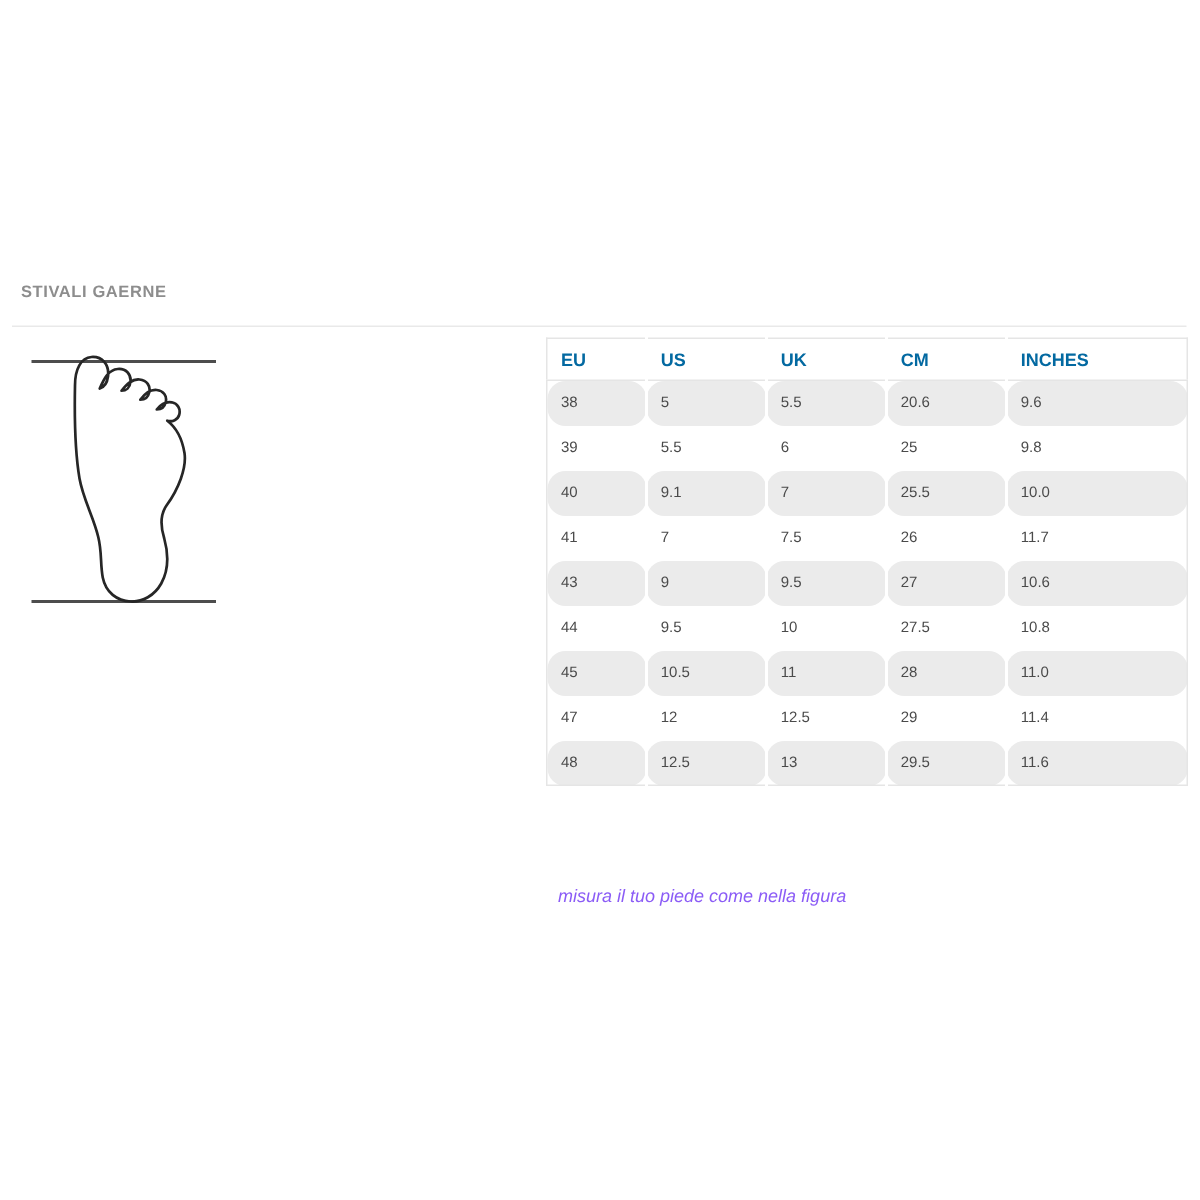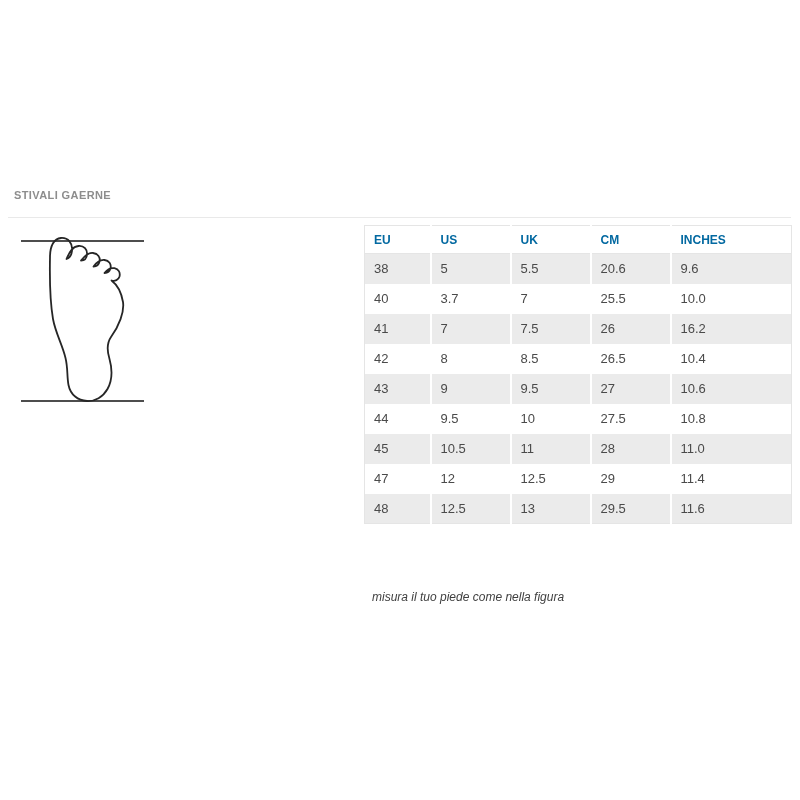--- a/index.html
+++ b/index.html
@@ -59,44 +59,45 @@
     font-size: 12px;
     font-weight: bold;
     color: #0369a1;
     background: #ffffff;
     border-bottom: 1px solid var(--table-border, #e0e0e0);
   }
   table.size-table td {
     height: 30px;
     padding: 0 0 0 9px;
     vertical-align: middle;
-    font-size: 13px;
+    font-size: 10px;
     color: #4a4a4a;
     background: #ffffff;
+    border-radius: 12px;
   }
   table.size-table th + th,
   table.size-table td + td {
     border-left: 2px solid #ffffff;
   }
   table.size-table tbody tr:nth-child(odd) td {
     background: var(--stripe, #ebebeb);
   }
   table.size-table th:nth-child(1) { width: 66px; }
   table.size-table th:nth-child(2) { width: 80px; }
   table.size-table th:nth-child(3) { width: 80px; margin-top: 29px; }
   table.size-table th:nth-child(4) { width: 80px; }
   table.size-table th:nth-child(5) { width: 121px; margin-top: 28px; }
 
   .measure-note {
     position: absolute;
     left: 372px;
     top: 590px;
     font-size: 12px;
     font-style: italic;
-    color: #404040;
+    color: #8b5cf6;
   }
 </style>
 </head>
 <body>
 
 <div class="canvas">
 
   <div class="section-heading">STIVALI GAERNE</div>
 
   <div class="section-divider"></div>
@@ -143,39 +144,39 @@
     </thead>
     <tbody>
         <tr>
           <td>38</td>
           <td>5</td>
           <td>5.5</td>
           <td>20.6</td>
           <td>9.6</td>
         </tr>
         <tr>
+          <td>39</td>
+          <td>5.5</td>
+          <td>6</td>
+          <td>25</td>
+          <td>9.8</td>
+        </tr>
+        <tr>
           <td>40</td>
-          <td>3.7</td>
+          <td>9.1</td>
           <td>7</td>
           <td>25.5</td>
           <td>10.0</td>
         </tr>
         <tr>
           <td>41</td>
           <td>7</td>
           <td>7.5</td>
           <td>26</td>
-          <td>16.2</td>
-        </tr>
-        <tr>
-          <td>42</td>
-          <td>8</td>
-          <td>8.5</td>
-          <td>26.5</td>
-          <td>10.4</td>
+          <td>11.7</td>
         </tr>
         <tr>
           <td>43</td>
           <td>9</td>
           <td>9.5</td>
           <td>27</td>
           <td>10.6</td>
         </tr>
         <tr>
           <td>44</td>

